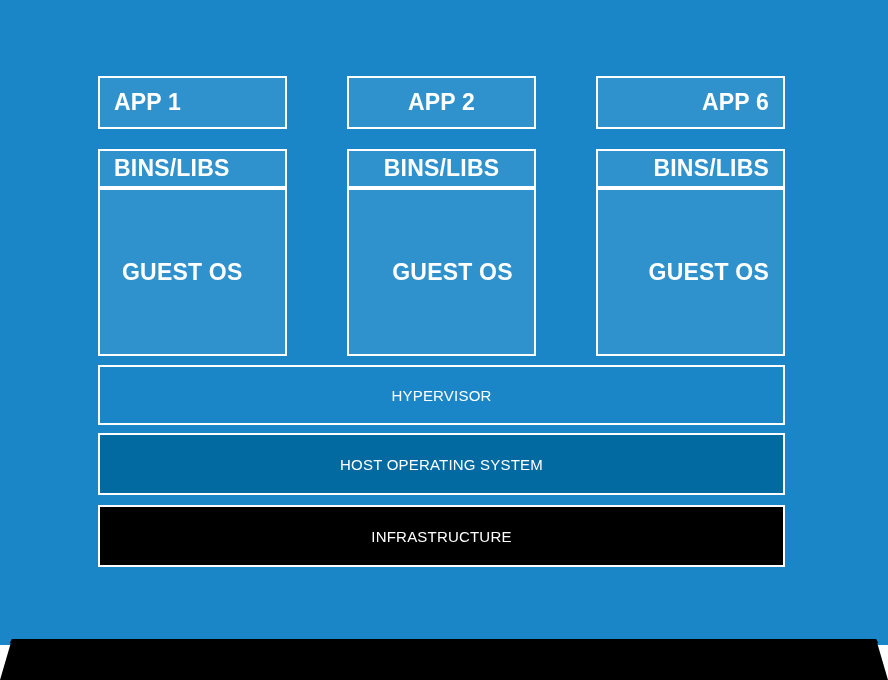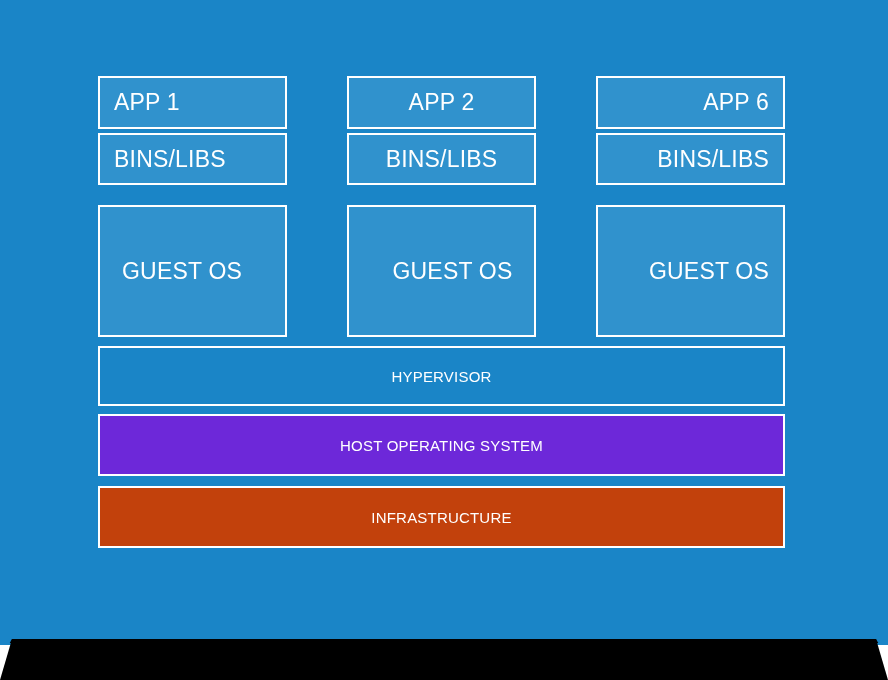--- a/index.html
+++ b/index.html
@@ -66,36 +66,36 @@
   .col-3 { width: 189px; }
 
   .box {
     box-sizing: border-box;
     border: 2px solid #ffffff;
     background: #3092cd;
     color: #ffffff;
     display: flex;
     align-items: center;
     font-size: 23px;
-    font-weight: 400;
+    font-weight: 700;
     letter-spacing: 0.2px;
     line-height: 1;
     white-space: nowrap;
     text-align: right;
   }
 
   .align-left   { justify-content: flex-start; padding-left: 14px; }
   .align-center { justify-content: center; }
   .align-right  { justify-content: flex-end; padding-right: 14px; }
 
   .app-box  { height: 53px; }
-  .bins-box { height: 52px; margin-top: 4px; }
+  .bins-box { height: 39px; margin-top: 20px; }
   .guest-box {
-    height: 132px;
-    margin-top: 20px;
+    height: 168px;
+    margin-top: 0;
     align-items: center;
     padding-left: 22px;
   }
 
   .wide-box {
     box-sizing: border-box;
     border: 2px solid #ffffff;
     color: #ffffff;
     display: flex;
     align-items: center;
@@ -107,26 +107,26 @@
     width: 687px;
   }
   .hypervisor-box {
     height: 60px;
     margin-top: 9px;
     background: #1a85c7;
   }
   .hostos-box {
     height: 62px;
     margin-top: 8px;
-    background: #6d28d9;
+    background: #0369a1;
   }
   .infra-box {
     height: 62px;
     margin-top: 10px;
-    background: #c2410c;
+    background: #000000;
   }
 </style>
 </head>
 <body>
 
 <div id="stage">
 
   <div class="screen">
 
     <div class="diagram">

